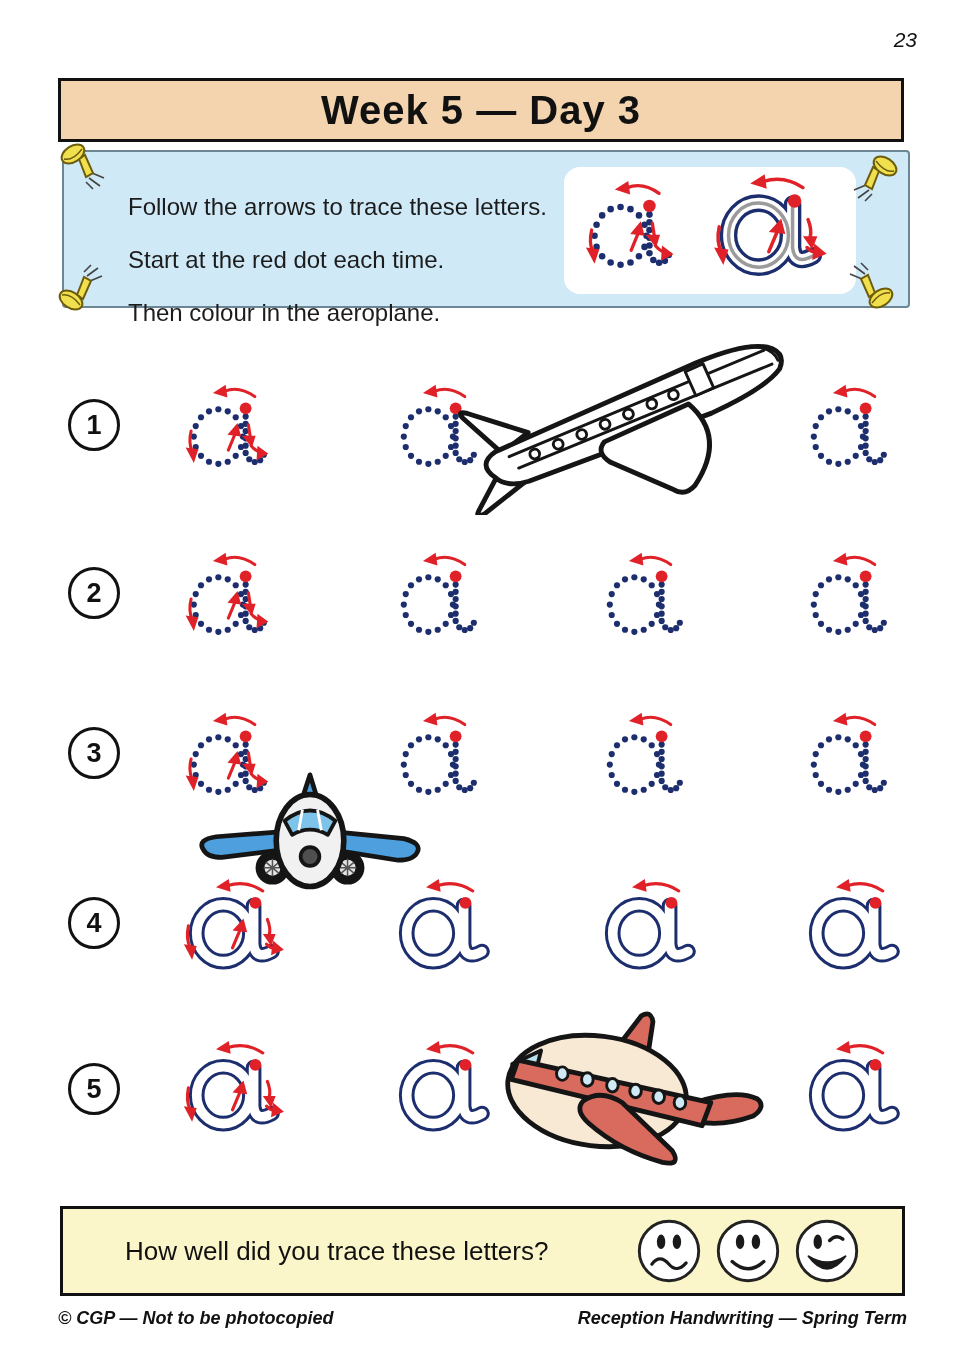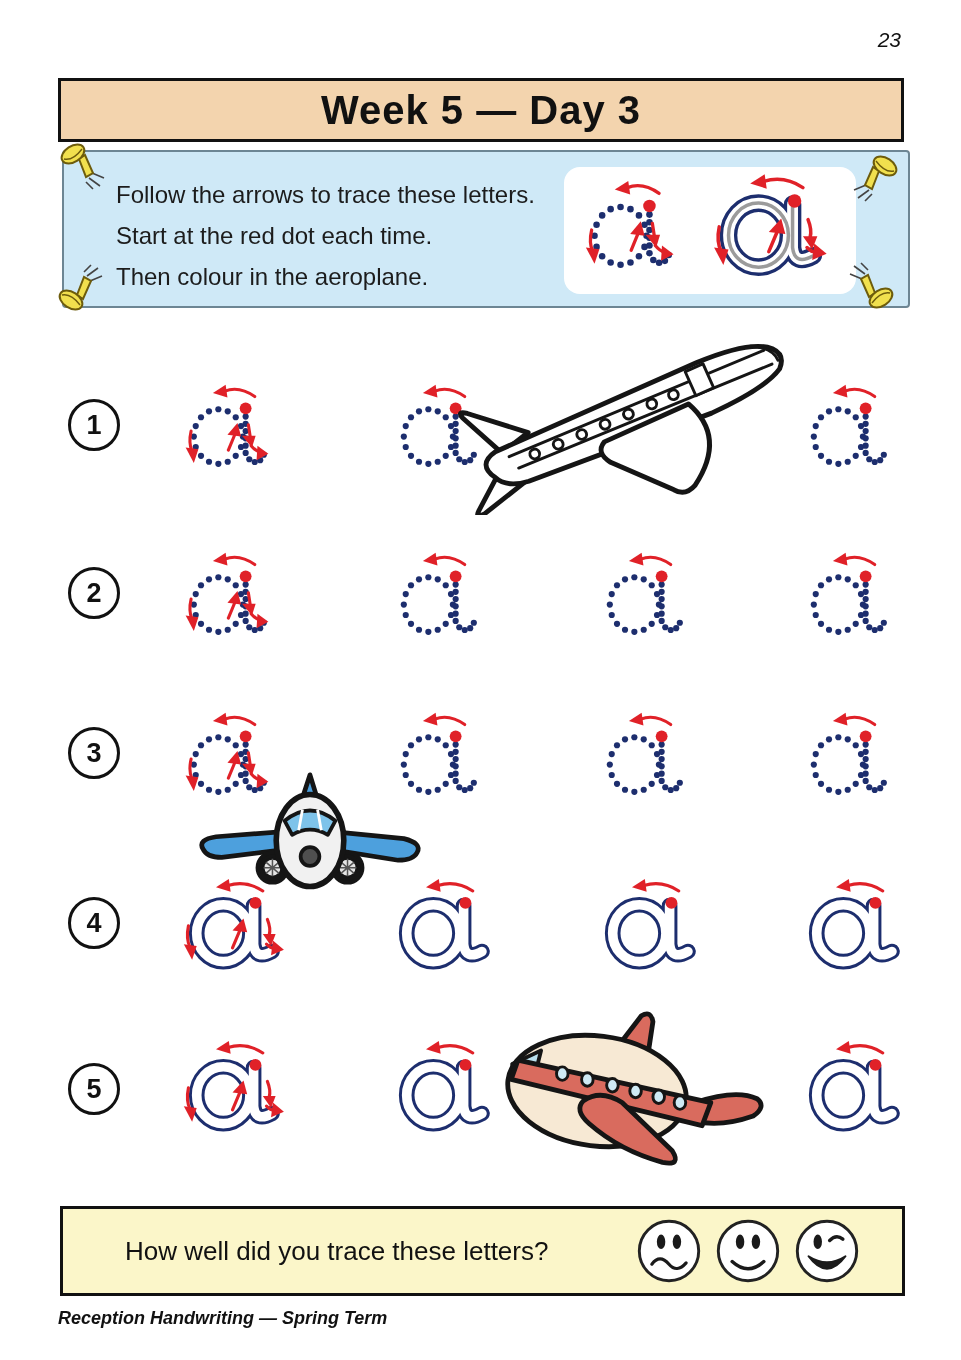--- a/index.html
+++ b/index.html
@@ -1,25 +1,25 @@
 <!DOCTYPE html>
 <html><head>
 <meta charset="utf-8">
 <style>
   html,body{margin:0;padding:0;background:#fff;}
   .page{position:relative;width:961px;height:1360px;background:#fff;overflow:hidden;
         font-family:"Liberation Sans",sans-serif;color:#111;}
-  .page-num{position:absolute;top:28px;right:60px;font-size:21px;font-style:italic;}
+  .page-num{position:absolute;top:28px;right:44px;font-size:21px;font-style:italic;}
   .title-banner{position:absolute;left:58px;top:62px;width:846px;height:64px;box-sizing:border-box;
         background:var(--title-bg);border:3px solid #111;display:flex;align-items:center;justify-content:center;
         font-size:40px;font-weight:bold;letter-spacing:1px;margin-top:16px;}
   .blue-banner{position:absolute;left:62px;top:150px;width:848px;height:158px;box-sizing:border-box;
         background:var(--banner-bg);border:2px solid #6d8694;border-radius:4px;}
   .instr{position:absolute;left:48px;top:20px;font-size:24px;line-height:37px;color:#1c1c1c;}
-  .instr p{margin:4px;}
+  .instr p{margin:16px;}
   .example-box{position:absolute;right:52px;top:15px;width:292px;height:127px;background:#fff;
         border-radius:16px;display:flex;align-items:center;justify-content:center;gap:24px;}
   .pin{position:absolute;width:48px;height:48px;}
   .num-circle{position:absolute;width:52px;height:52px;box-sizing:border-box;border:3px solid #111;border-radius:50%;
         background:#fff;display:flex;align-items:center;justify-content:center;font-size:27px;font-weight:bold;}
   .letter-cell{position:absolute;line-height:0;}
   .plane{position:absolute;line-height:0;}
   .review-banner{position:absolute;left:60px;top:1206px;width:845px;height:90px;box-sizing:border-box;
         background:var(--review-bg);border:3px solid #111;display:flex;align-items:center;padding-left:28px;}
   .review-q{margin-left:34px;font-size:26px;flex:1;}
@@ -714,16 +714,17 @@
       <svg width="66" height="66" viewBox="0 0 50 50">
         <circle cx="25" cy="25" r="22.5" fill="#fff" stroke="#222" stroke-width="2.2"></circle>
         <ellipse cx="18" cy="18" rx="3.2" ry="5.5" fill="#1a1a1a"></ellipse>
         <path d="M 27 17 Q 32 12 37 16" fill="none" stroke="#1a1a1a" stroke-width="2.6" stroke-linecap="round"></path>
         <path d="M 11 29 Q 25 48 39 29 Q 25 38 11 29 Z" fill="#1a1a1a" stroke="#1a1a1a" stroke-linejoin="round" stroke-width="1.5"></path>
       </svg>
     </div>
   </div>
 
   <div class="footer">
+    <span>© CGP — Not to be photocopied</span>
     <span>Reception Handwriting — Spring Term</span>
   </div>
 
 </div>
 
 </body></html>

